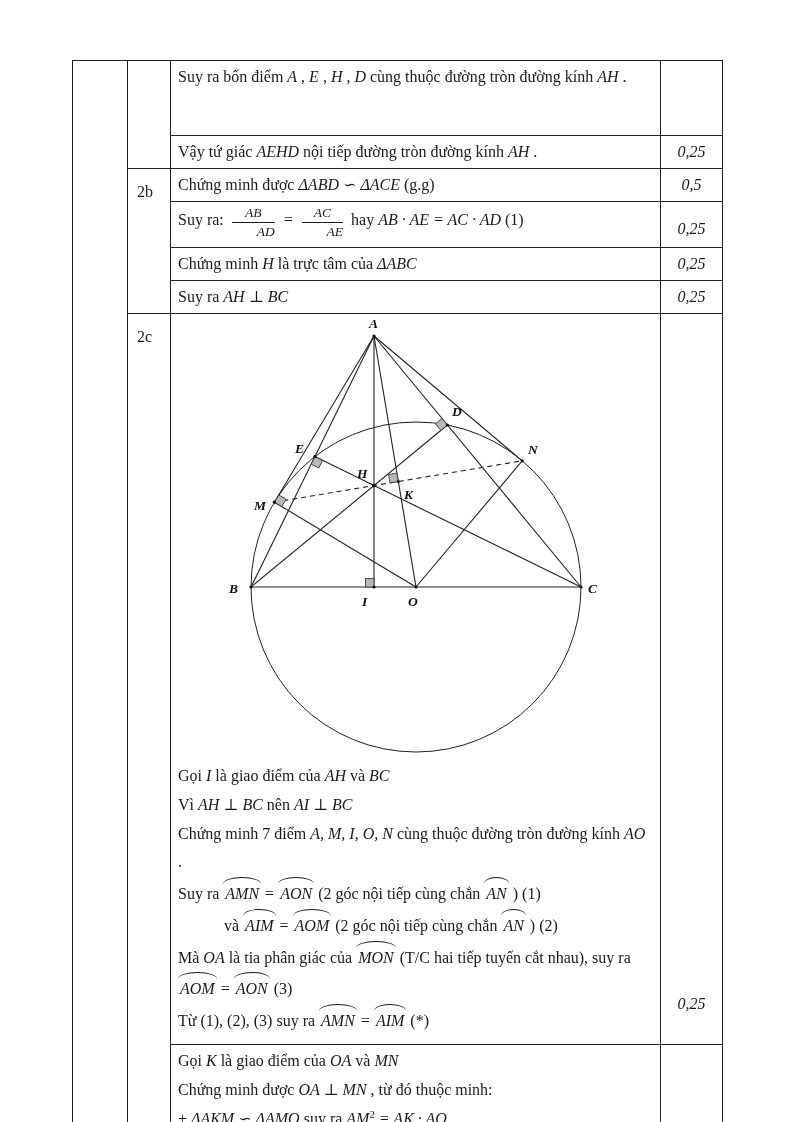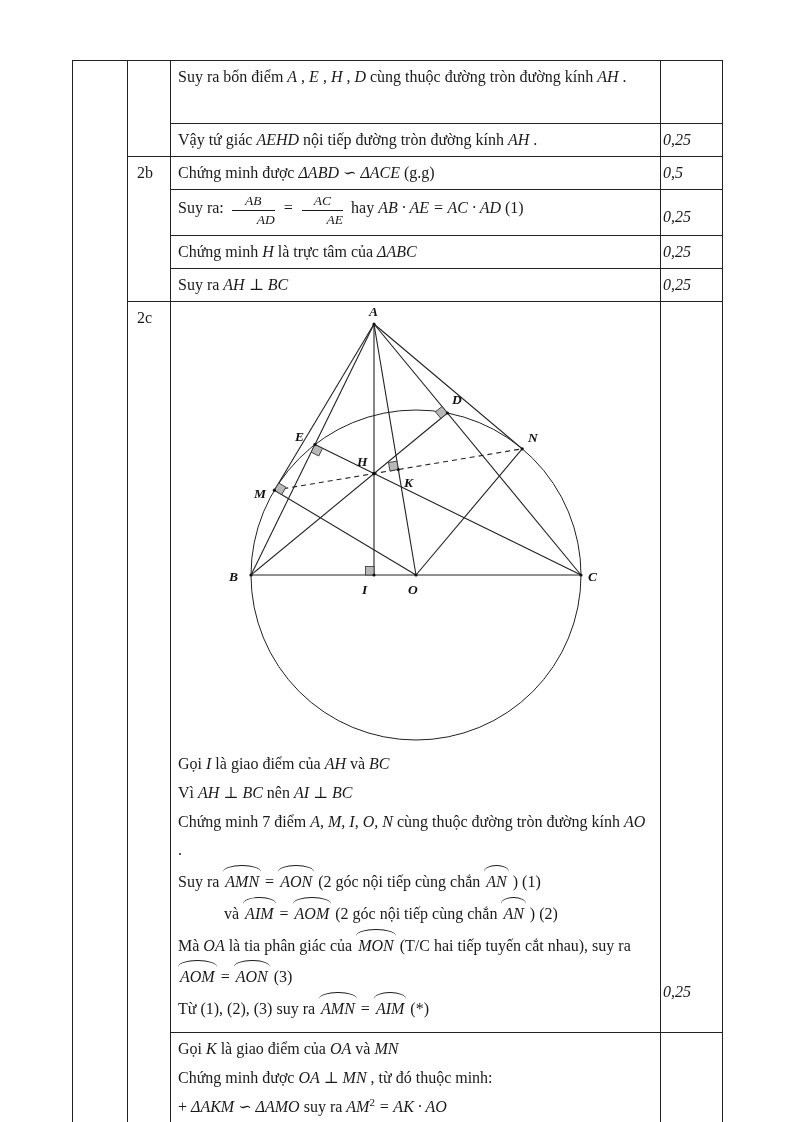--- a/index.html
+++ b/index.html
@@ -8,24 +8,24 @@
     font-family:"Liberation Serif","DejaVu Serif",serif;color:#1a1a1a;
     overflow:hidden;margin:0 auto;
   }
   table.answer{
     position:absolute;left:72px;top:60px;width:650px;
     border-collapse:collapse;table-layout:fixed;
     border:1.5px solid #222;
   }
   td{border:1px solid #222;vertical-align:top;font-size:16px;line-height:1.75;}
   td.content{padding:2px 8px 2px 7px;}
-  td.score{font-style:italic;padding:2px 2px;margin-top:24px;}
+  td.score{text-align:center;font-style:italic;padding:2px 2px;margin-top:24px;}
   td.score.bottom{vertical-align:bottom;padding-bottom:4px;}
   td.score.deep{vertical-align:bottom;padding-bottom:26px;}
-  td.qlabel{text-align:left;padding:2px 0 0 9px;font-size:16px;}
+  td.qlabel{text-align:left;padding:9px 0 0 9px;font-size:16px;}
   td.dotted{border-bottom:1px dotted #555;}
   .mv{font-style:italic;}
   .tx{}
   .sup{font-size:0.68em;vertical-align:super;}
   .arc{font-style:italic;position:relative;display:inline-block;padding:3px 2px 0;}
   .arc::before{
     content:"";position:absolute;top:0px;left:0;right:0;height:6px;
     border-top:1.4px solid #1a1a1a;border-radius:50% 50% 0 0 / 100% 100% 0 0;
   }
   .frac{display:inline-block;vertical-align:middle;text-align:center;font-style:italic;
@@ -44,21 +44,21 @@
 <div class="page">
   <table class="answer">
     <colgroup>
       <col style="width:55px">
         <col style="width:43px">
         <col style="width:490px">
         <col style="width:62px">
     </colgroup>
 
     <tbody>
-        <tr style="height:63px">
+        <tr style="height:75px">
       <td rowspan="8"></td>
       <td rowspan="2"></td>
       <td class="content dotted"><span class="tx">Suy ra bốn điểm </span><span class="mv">A</span><span class="tx"> , </span><span class="mv">E</span><span class="tx"> , </span><span class="mv">H</span><span class="tx"> , </span><span class="mv">D</span><span class="tx"> cùng thuộc đường tròn đường kính </span><span class="mv">AH</span><span class="tx"> .</span></td>
       <td class="score dotted"></td>
     </tr>
 
     <tr style="height:26px">
       <td class="content"><span class="tx">Vậy tứ giác </span><span class="mv">AEHD</span><span class="tx"> nội tiếp đường tròn đường kính </span><span class="mv">AH</span><span class="tx"> .</span></td>
       <td class="score">0,25</td>
     </tr>

